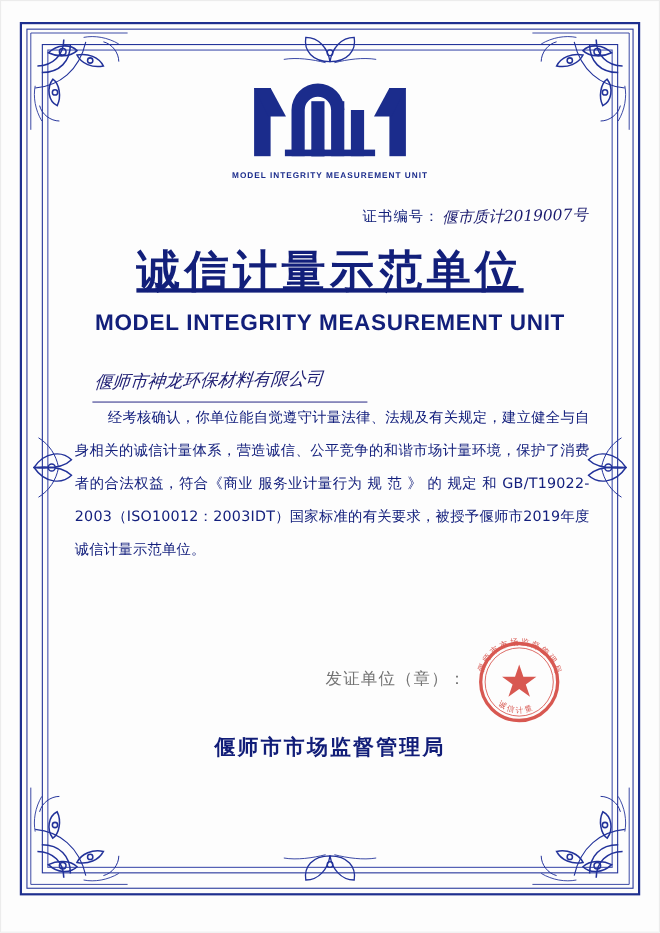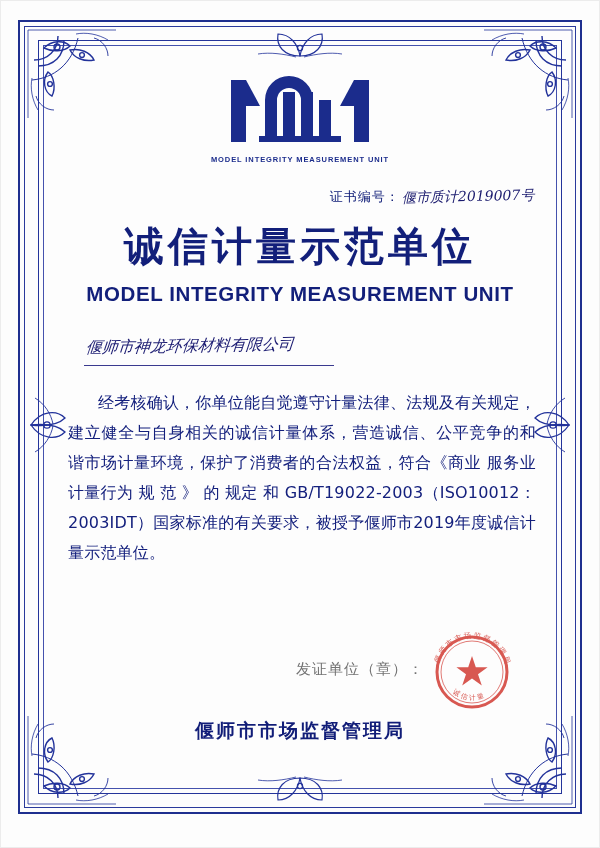--- a/index.html
+++ b/index.html
@@ -135,20 +135,21 @@
 
   
   .title-cn {
     margin-top: 12px;
     text-align: center;
     font-family: "DejaVu Sans", sans-serif;
     font-weight: bold;
     font-size: 40px;
     letter-spacing: 4px;
     color: #121f7a;
+    text-decoration: underline;
   }
   .title-en {
     margin-top: 8px;
     text-align: center;
     font-family: "Liberation Sans", sans-serif;
     font-weight: bold;
     font-size: 20.5px;
     letter-spacing: 0.6px;
     color: #121f7a;
   }
@@ -173,24 +174,23 @@
     position: absolute;
     left: 26px;
     bottom: 0;
     width: 250px;
     height: 1px;
     background: #3a3a8f;
   }
 
   
   .body-text {
-    margin-top: 22px;
     padding: 0 6px 0 10px;
     font-family: "DejaVu Sans", sans-serif;
-    font-size: 16px;
+    font-size: 13px;
     line-height: 30px;
     color: #14207d;
     text-align: justify;
     text-indent: 30px;
     letter-spacing: 0.2px;
   }
 
   
   .issuer-row {
     margin-top: 44px;

